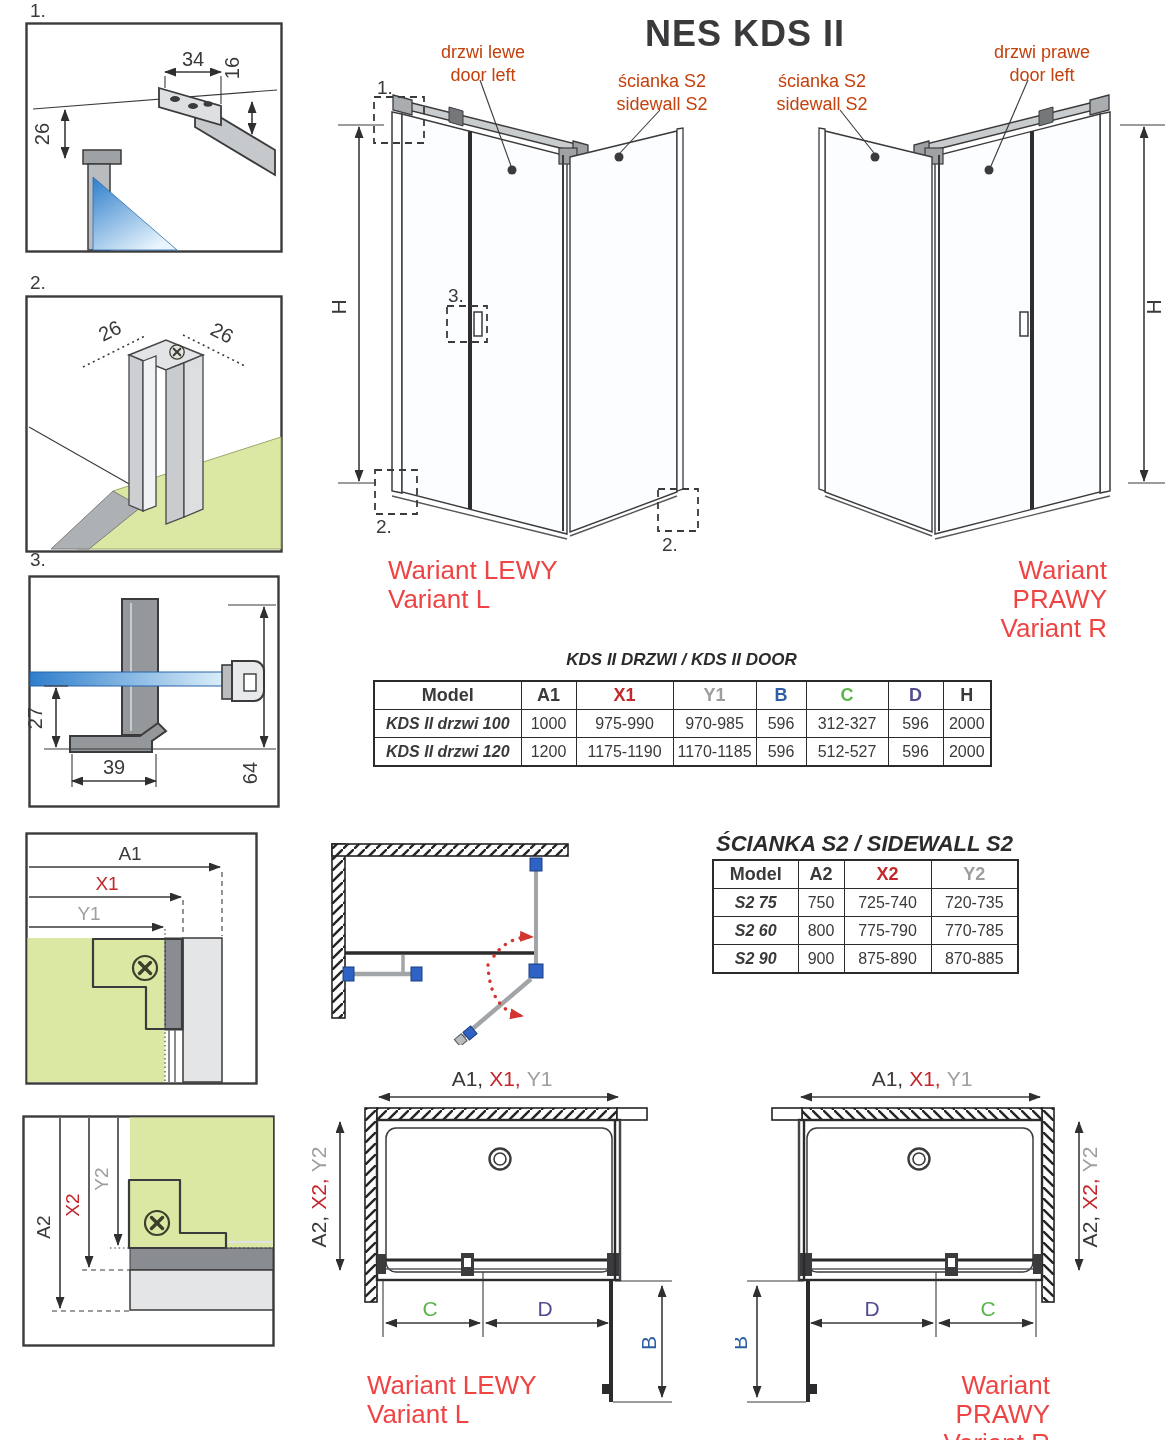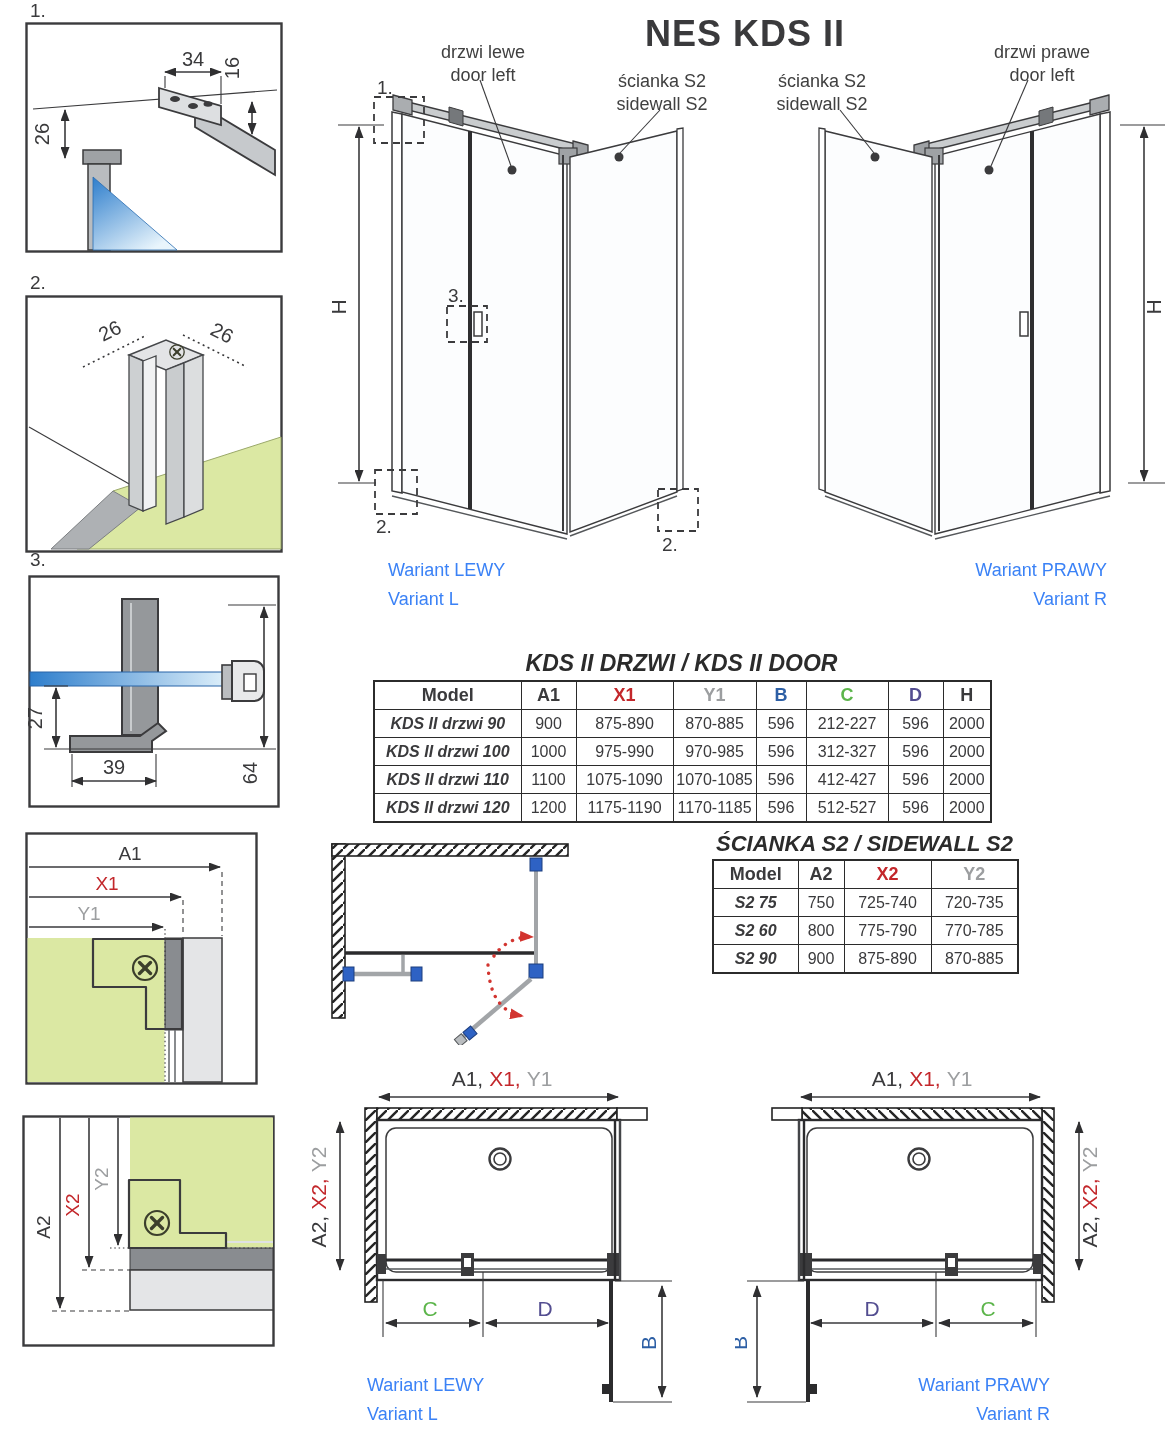--- a/index.html
+++ b/index.html
@@ -1,25 +1,25 @@
 <!DOCTYPE html>
 <html><head>
 <meta charset="utf-8">
 <style>
   html,body{margin:0;padding:0;}
   body{width:1172px;height:1440px;position:relative;background:#fff;
        font-family:"Liberation Sans",sans-serif;color:#3a3a3c;overflow:hidden;}
   .abs{position:absolute;}
   .ttl{font-size:36px;font-weight:bold;text-align:center;letter-spacing:1px;}
-  .lbl{font-size:18px;line-height:23px;text-align:center;color:#404040;}
+  .lbl{font-size:18px;line-height:23px;text-align:center;color:#c2410c;}
   .idx{font-size:19px;color:#3b3b3d;}
-  .caption{font-size:18px;line-height:29px;color:#3b82f6;}
+  .caption{font-size:26px;line-height:29px;color:#ef4444;}
   .caption.right{text-align:right;}
   .tbl-title{font-weight:bold;font-style:italic;text-align:center;color:#2b2b2b;}
-  .t1-title{font-size:23px;}
+  .t1-title{font-size:17px;}
   .t2-title{font-size:22px;}
   table{border-collapse:collapse;table-layout:fixed;background:#fff;border:2.5px solid #2b2b2b;}
   th,td{border:1.6px solid #2b2b2b;text-align:center;vertical-align:middle;
         padding:0;height:27px;font-size:16px;white-space:nowrap;overflow:hidden;}
   th{font-size:18px;font-weight:bold;}
   td.model{font-weight:bold;font-style:italic;}
   .c-red{color:#c3272b;} .c-gray{color:#9c9ea0;} .c-blue{color:#2d5fa5;}
   .c-green{color:#5cb54b;} .c-purple{color:#534d90;}
   svg{display:block;}
   svg text{font-family:"Liberation Sans",sans-serif;fill:#3a3a3c;font-size:19px;}
@@ -265,46 +265,26 @@
         <th class="c-red">X1</th>
         <th class="c-gray">Y1</th>
         <th class="c-blue">B</th>
         <th class="c-green">C</th>
         <th class="c-purple">D</th>
         <th>H</th>
       </tr>
     </thead>
     <tbody>
       <tr>
-        <td class="model">KDS II drzwi 90</td>
-          <td>900</td>
-          <td>875-890</td>
-          <td>870-885</td>
-          <td>596</td>
-          <td>212-227</td>
-          <td>596</td>
-          <td>2000</td>
-      </tr>
-      <tr>
         <td class="model">KDS II drzwi 100</td>
           <td>1000</td>
           <td>975-990</td>
           <td>970-985</td>
           <td>596</td>
           <td>312-327</td>
-          <td>596</td>
-          <td>2000</td>
-      </tr>
-      <tr>
-        <td class="model">KDS II drzwi 110</td>
-          <td>1100</td>
-          <td>1075-1090</td>
-          <td>1070-1085</td>
-          <td>596</td>
-          <td>412-427</td>
           <td>596</td>
           <td>2000</td>
       </tr>
       <tr>
         <td class="model">KDS II drzwi 120</td>
           <td>1200</td>
           <td>1175-1190</td>
           <td>1170-1185</td>
           <td>596</td>
           <td>512-527</td>

